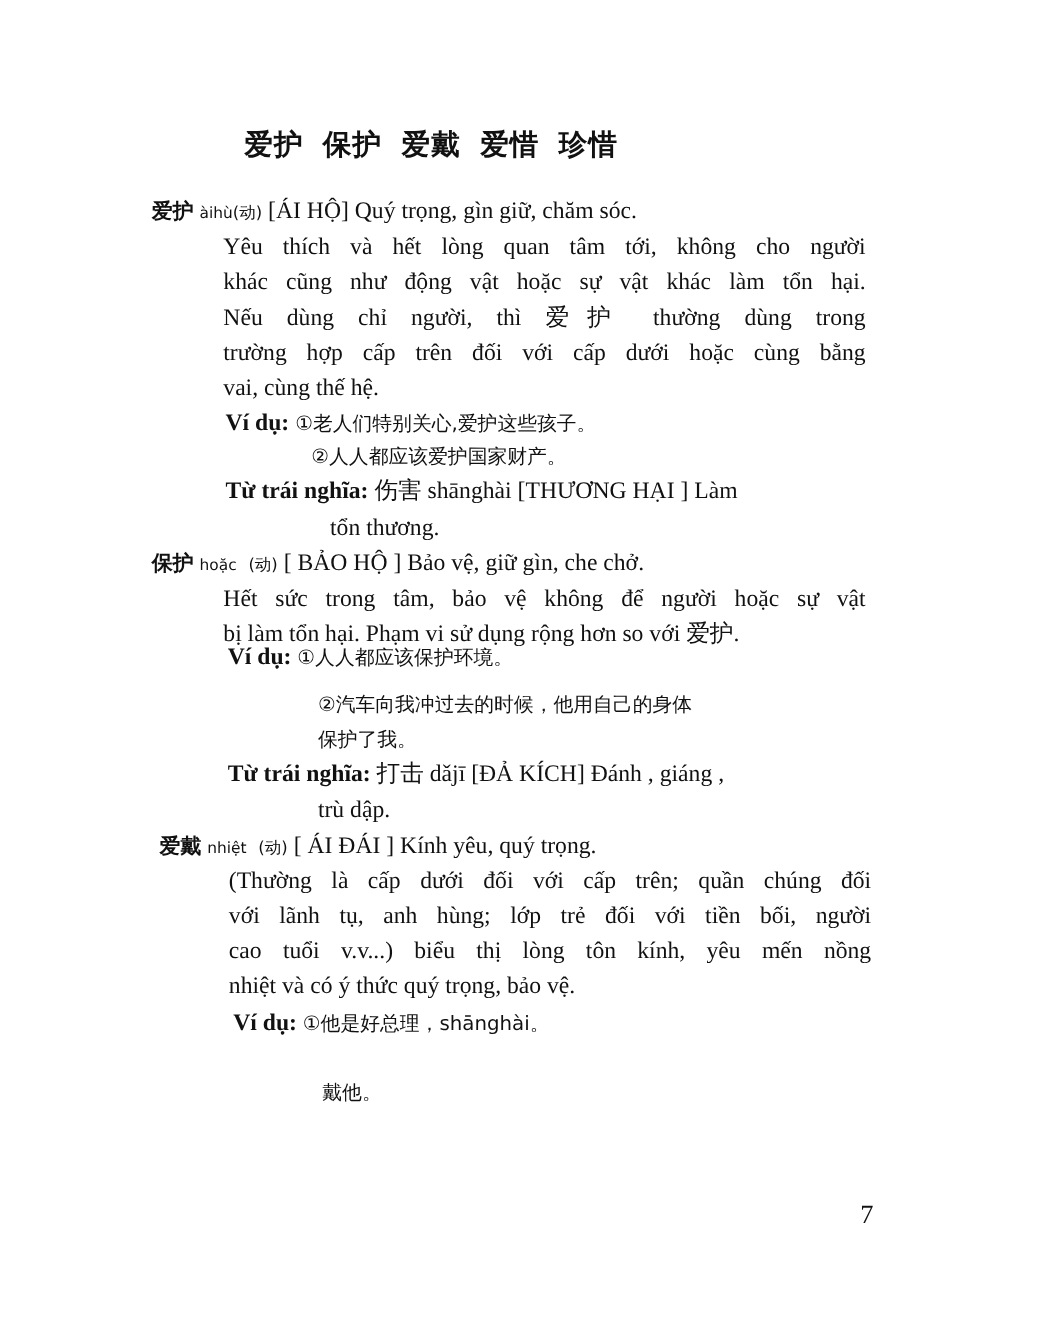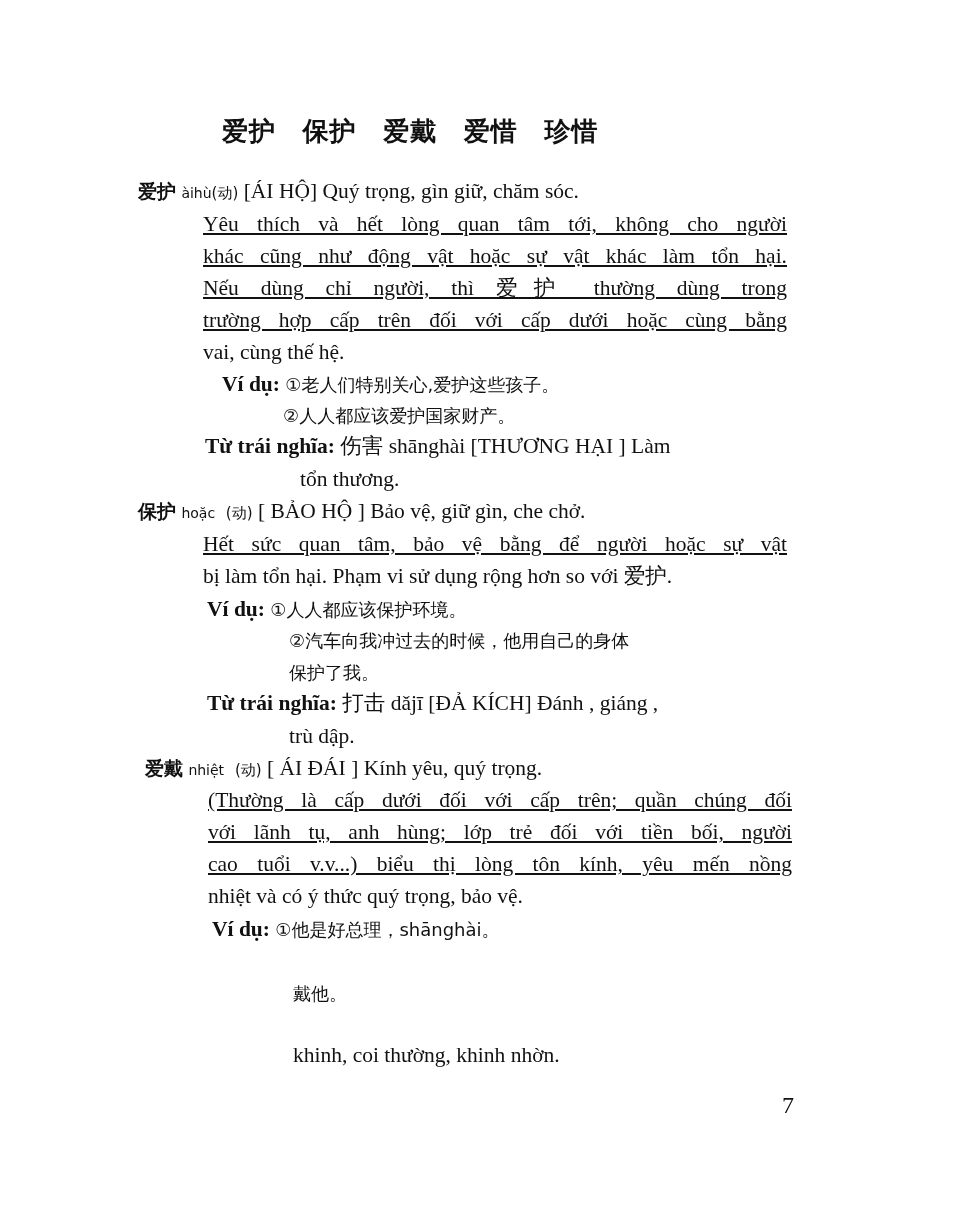--- a/index.html
+++ b/index.html
@@ -4,71 +4,71 @@
 <style>
   html, body { margin: 0; padding: 0; background: #ffffff; }
   body {
     width: 960px; height: 1210px; position: relative; overflow: hidden;
     font-family: "Liberation Serif", "DejaVu Serif", serif;
     color: #111;
   }
   .page { position: absolute; inset: 0; }
   .title {
     position: absolute; left: 222px; top: 114px;
-    font-family: Liberation Mono, monospace; font-weight: bold;
+    font-family: Liberation Serif, serif; font-weight: bold;
     font-size: 26px; letter-spacing: 1px; word-spacing: 10px;
   }
   .line {
     position: absolute; white-space: nowrap; font-size: 21.5px; line-height: 30px;
   }
   .hw { font-family: "DejaVu Sans", sans-serif; font-size: 19px; font-weight: bold; }
   .py { font-family: "DejaVu Sans", sans-serif; font-size: 14px; }
   .pos { font-family: "DejaVu Sans", sans-serif; font-size: 15px; }
   .cn { font-family: "DejaVu Sans", sans-serif; font-size: 18px; }
   .b { font-weight: bold; }
-  .just { text-align: justify; text-align-last: justify; width: 584px; text-decoration: underline; }
+  .just { text-align: justify; text-align-last: justify; width: 584px; }
   .pagenum { position: absolute; left: 782px; top: 1092px; font-size: 24px; }
 </style>
 </head>
 <body>
 
 <div class="page">
   <div class="title">爱护 保护 爱戴 爱惜 珍惜</div>
 
   <div class="line" style="left:138px;top:176px;">
     <span class="hw">爱护</span>
     <span class="py">àihù</span><span class="pos">(动)</span>
     <span>[ÁI HỘ]</span>
     <span>Quý trọng, gìn giữ, chăm sóc.</span>
   </div>
   <div class="line just" style="left:203px;top:209px;">Yêu thích và hết lòng quan tâm tới, không cho người</div>
   <div class="line just" style="left:203px;top:241px;">khác cũng  như động vật hoặc sự vật khác làm tổn hại.</div>
   <div class="line just" style="left:203px;top:273px;">Nếu dùng chỉ người, thì 爱护 thường dùng trong</div>
   <div class="line just" style="left:203px;top:305px;">trường hợp cấp trên đối với cấp dưới hoặc cùng bằng</div>
   <div class="line" style="left:203px;top:337px;">vai, cùng thế hệ.</div>
-  <div class="line" style="left:205px;top:369px;margin-left:17px;">
+  <div class="line" style="left:205px;top:369px;">
     <span class="b">Ví dụ:</span>
     <span class="cn">①老人们特别关心,爱护这些孩子。</span>
   </div>
   <div class="line cn" style="left:283px;top:401px;">②人人都应该爱护国家财产。</div>
   <div class="line" style="left:205px;top:431px;">
     <span class="b">Từ trái nghĩa:</span>
     <span>伤害  shānghài  [THƯƠNG HẠI ]  Làm</span>
   </div>
   <div class="line" style="left:300px;top:464px;">tổn thương.</div>
 
   <div class="line" style="left:138px;top:496px;">
     <span class="hw">保护</span>
     <span class="py">hoặc</span>&nbsp;&nbsp;<span class="pos">(动)</span>
     <span>[ BẢO HỘ ]</span>
     <span>Bảo vệ, giữ gìn, che chở.</span>
   </div>
-  <div class="line just" style="left:203px;top:529px;">Hết sức quan tâm, bảo vệ bằng để người hoặc sự vật</div>
+  <div class="line just" style="left:203px;top:529px;">Hết sức trong tâm, bảo vệ không để người hoặc sự vật</div>
   <div class="line" style="left:203px;top:561px;">bị làm tổn hại. Phạm vi sử dụng rộng hơn so với 爱护.</div>
-  <div class="line" style="left:207px;top:594px;">
+  <div class="line" style="left:207px;top:582px;">
     <span class="b">Ví dụ:</span>
     <span class="cn">①人人都应该保护环境。</span>
   </div>
   <div class="line cn" style="left:289px;top:626px;">②汽车向我冲过去的时候，他用自己的身体</div>
   <div class="line cn" style="left:289px;top:658px;">保护了我。</div>
   <div class="line" style="left:207px;top:688px;">
     <span class="b">Từ trái nghĩa:</span>
     <span>打击  dǎjī  [ĐẢ KÍCH]  Đánh , giáng ,</span>
   </div>
   <div class="line" style="left:289px;top:721px;">trù dập.</div>
@@ -81,16 +81,15 @@
   </div>
   <div class="line just" style="left:208px;top:785px;">(Thường là cấp dưới đối với cấp trên; quần chúng đối</div>
   <div class="line just" style="left:208px;top:817px;">với lãnh tụ, anh hùng; lớp trẻ đối với tiền bối, người</div>
   <div class="line just" style="left:208px;top:849px;">cao tuổi v.v...) biểu thị lòng tôn kính, yêu mến nồng</div>
   <div class="line" style="left:208px;top:881px;">nhiệt và có ý thức quý trọng, bảo vệ.</div>
   <div class="line" style="left:212px;top:914px;">
     <span class="b">Ví dụ:</span>
     <span class="cn">①他是好总理，shānghài。</span>
   </div>
   <div class="line cn" style="left:293px;top:979px;">戴他。</div>
-  <div class="line" style="left:293px;top:1040px;">khinh, coi thường, khinh nhờn.</div>
 
   <div class="pagenum">7</div>
 </div>
 
 </body></html>

